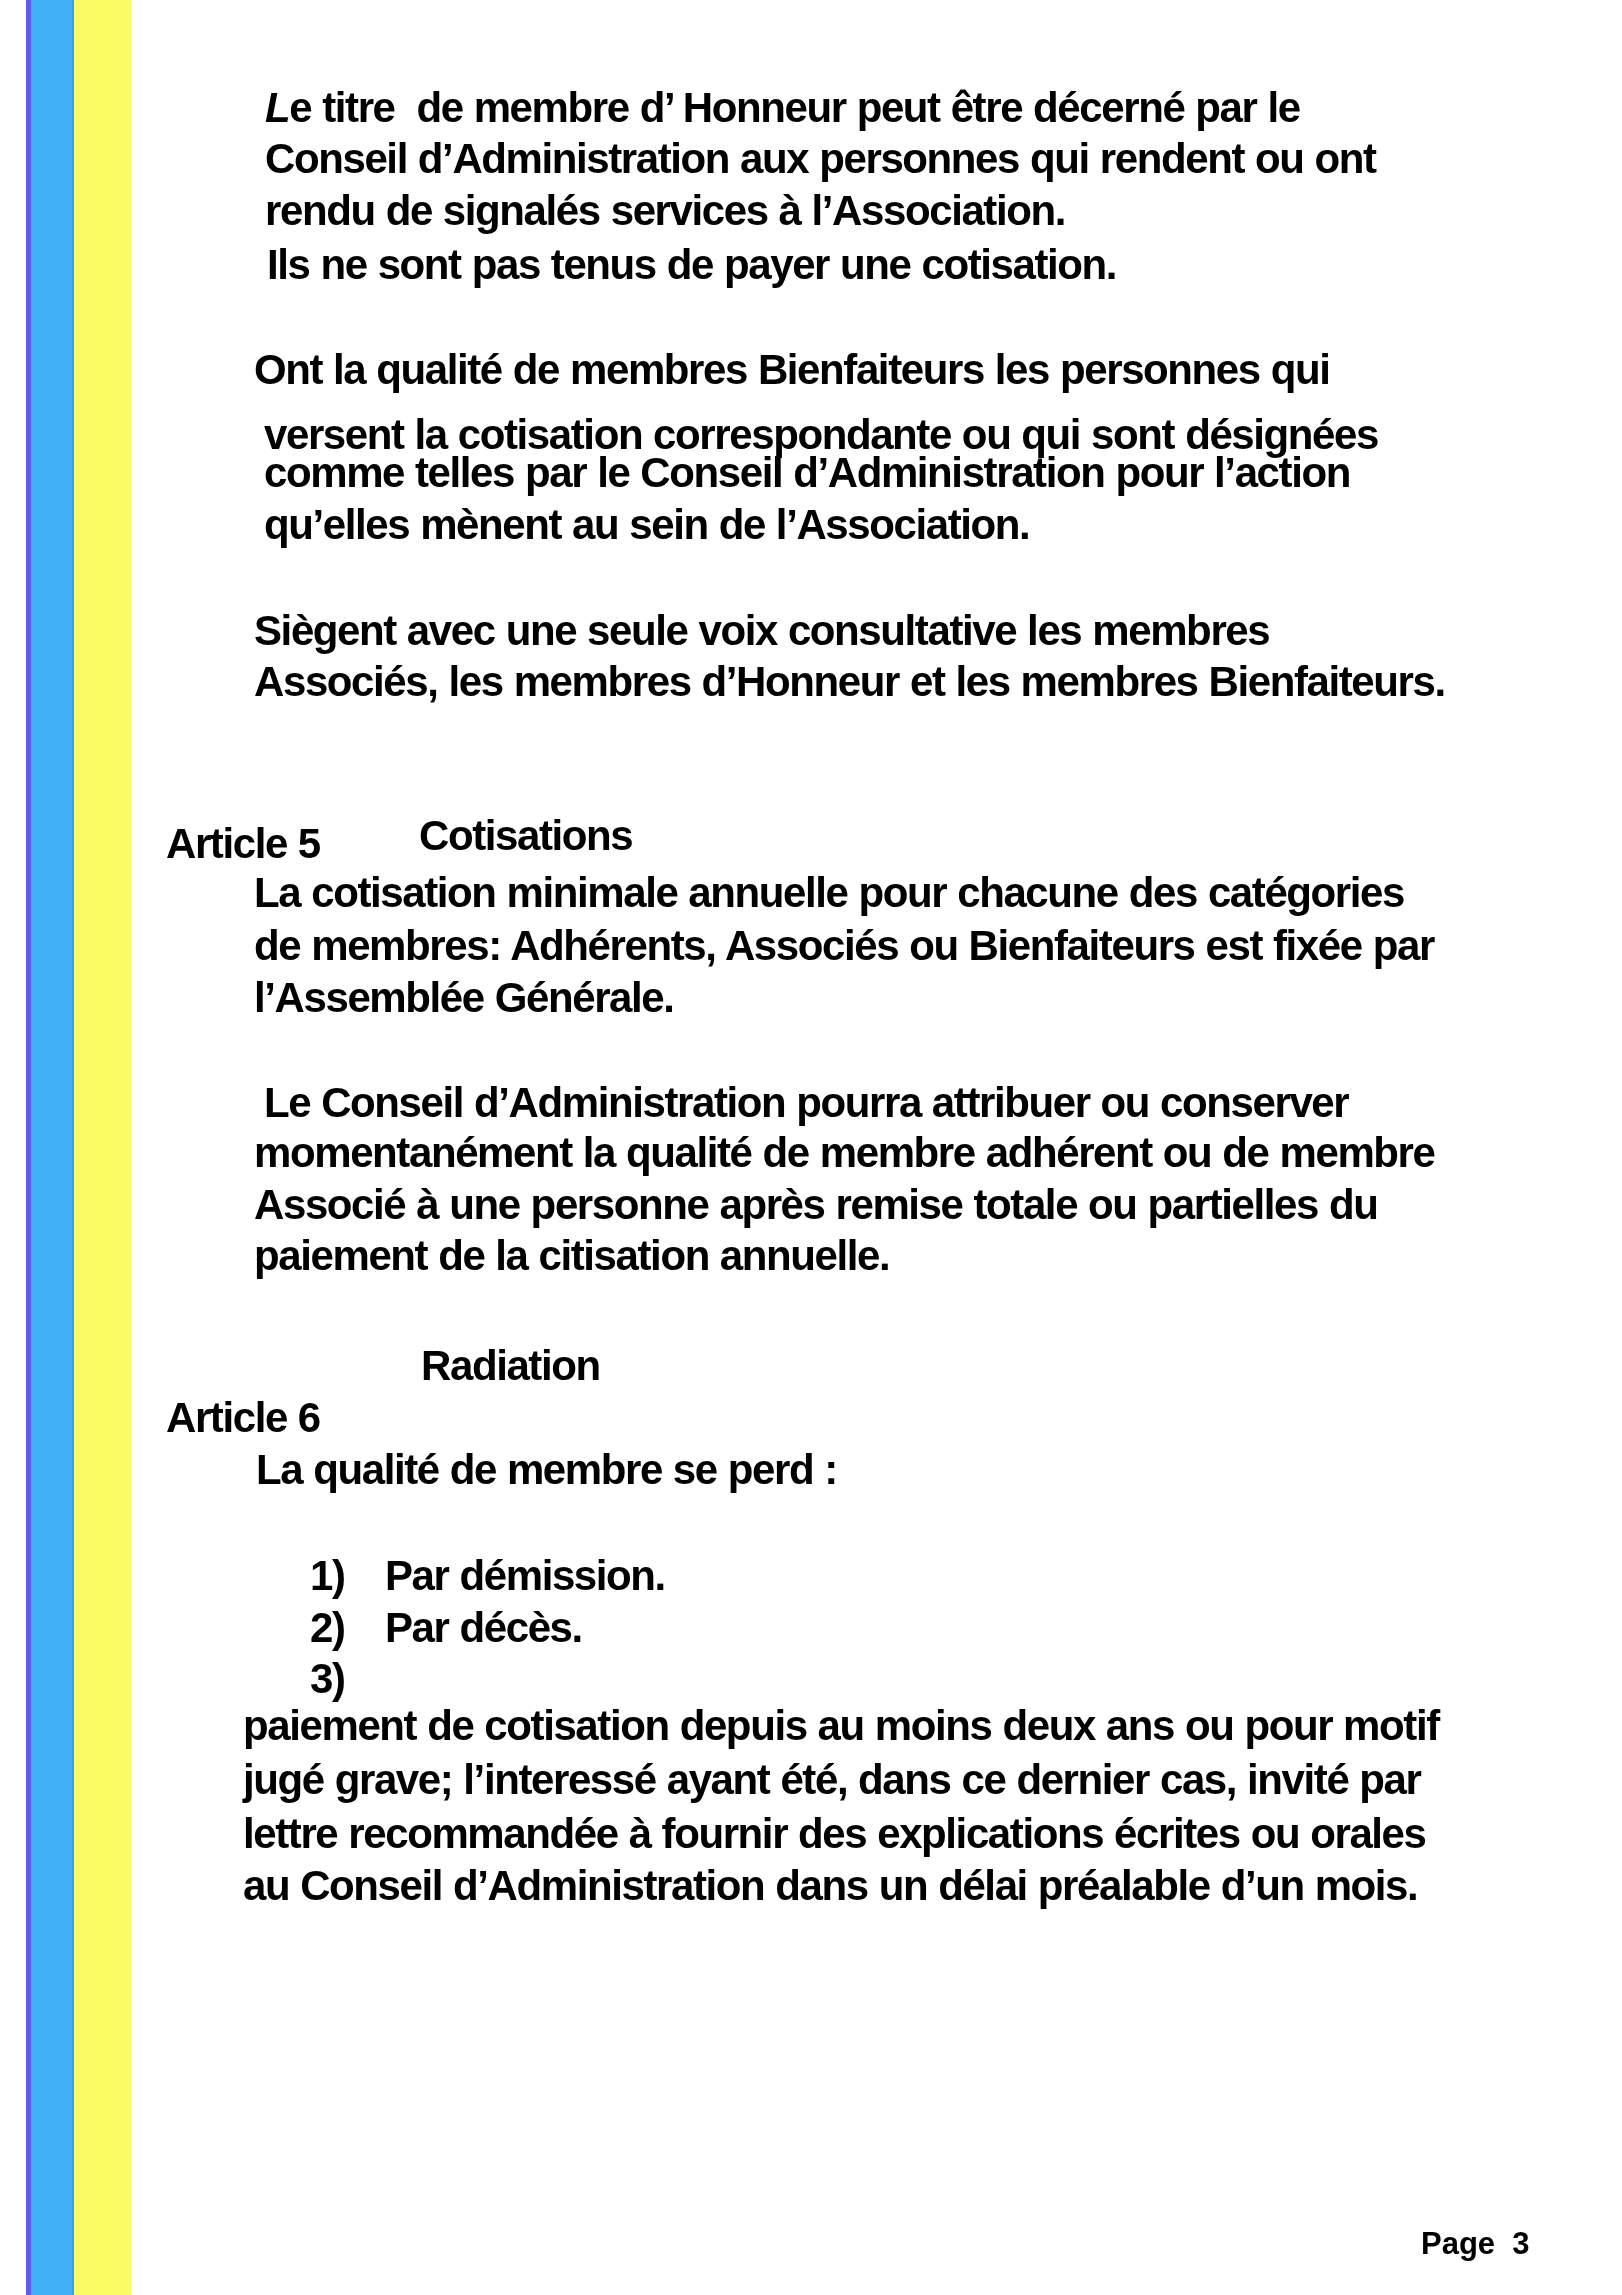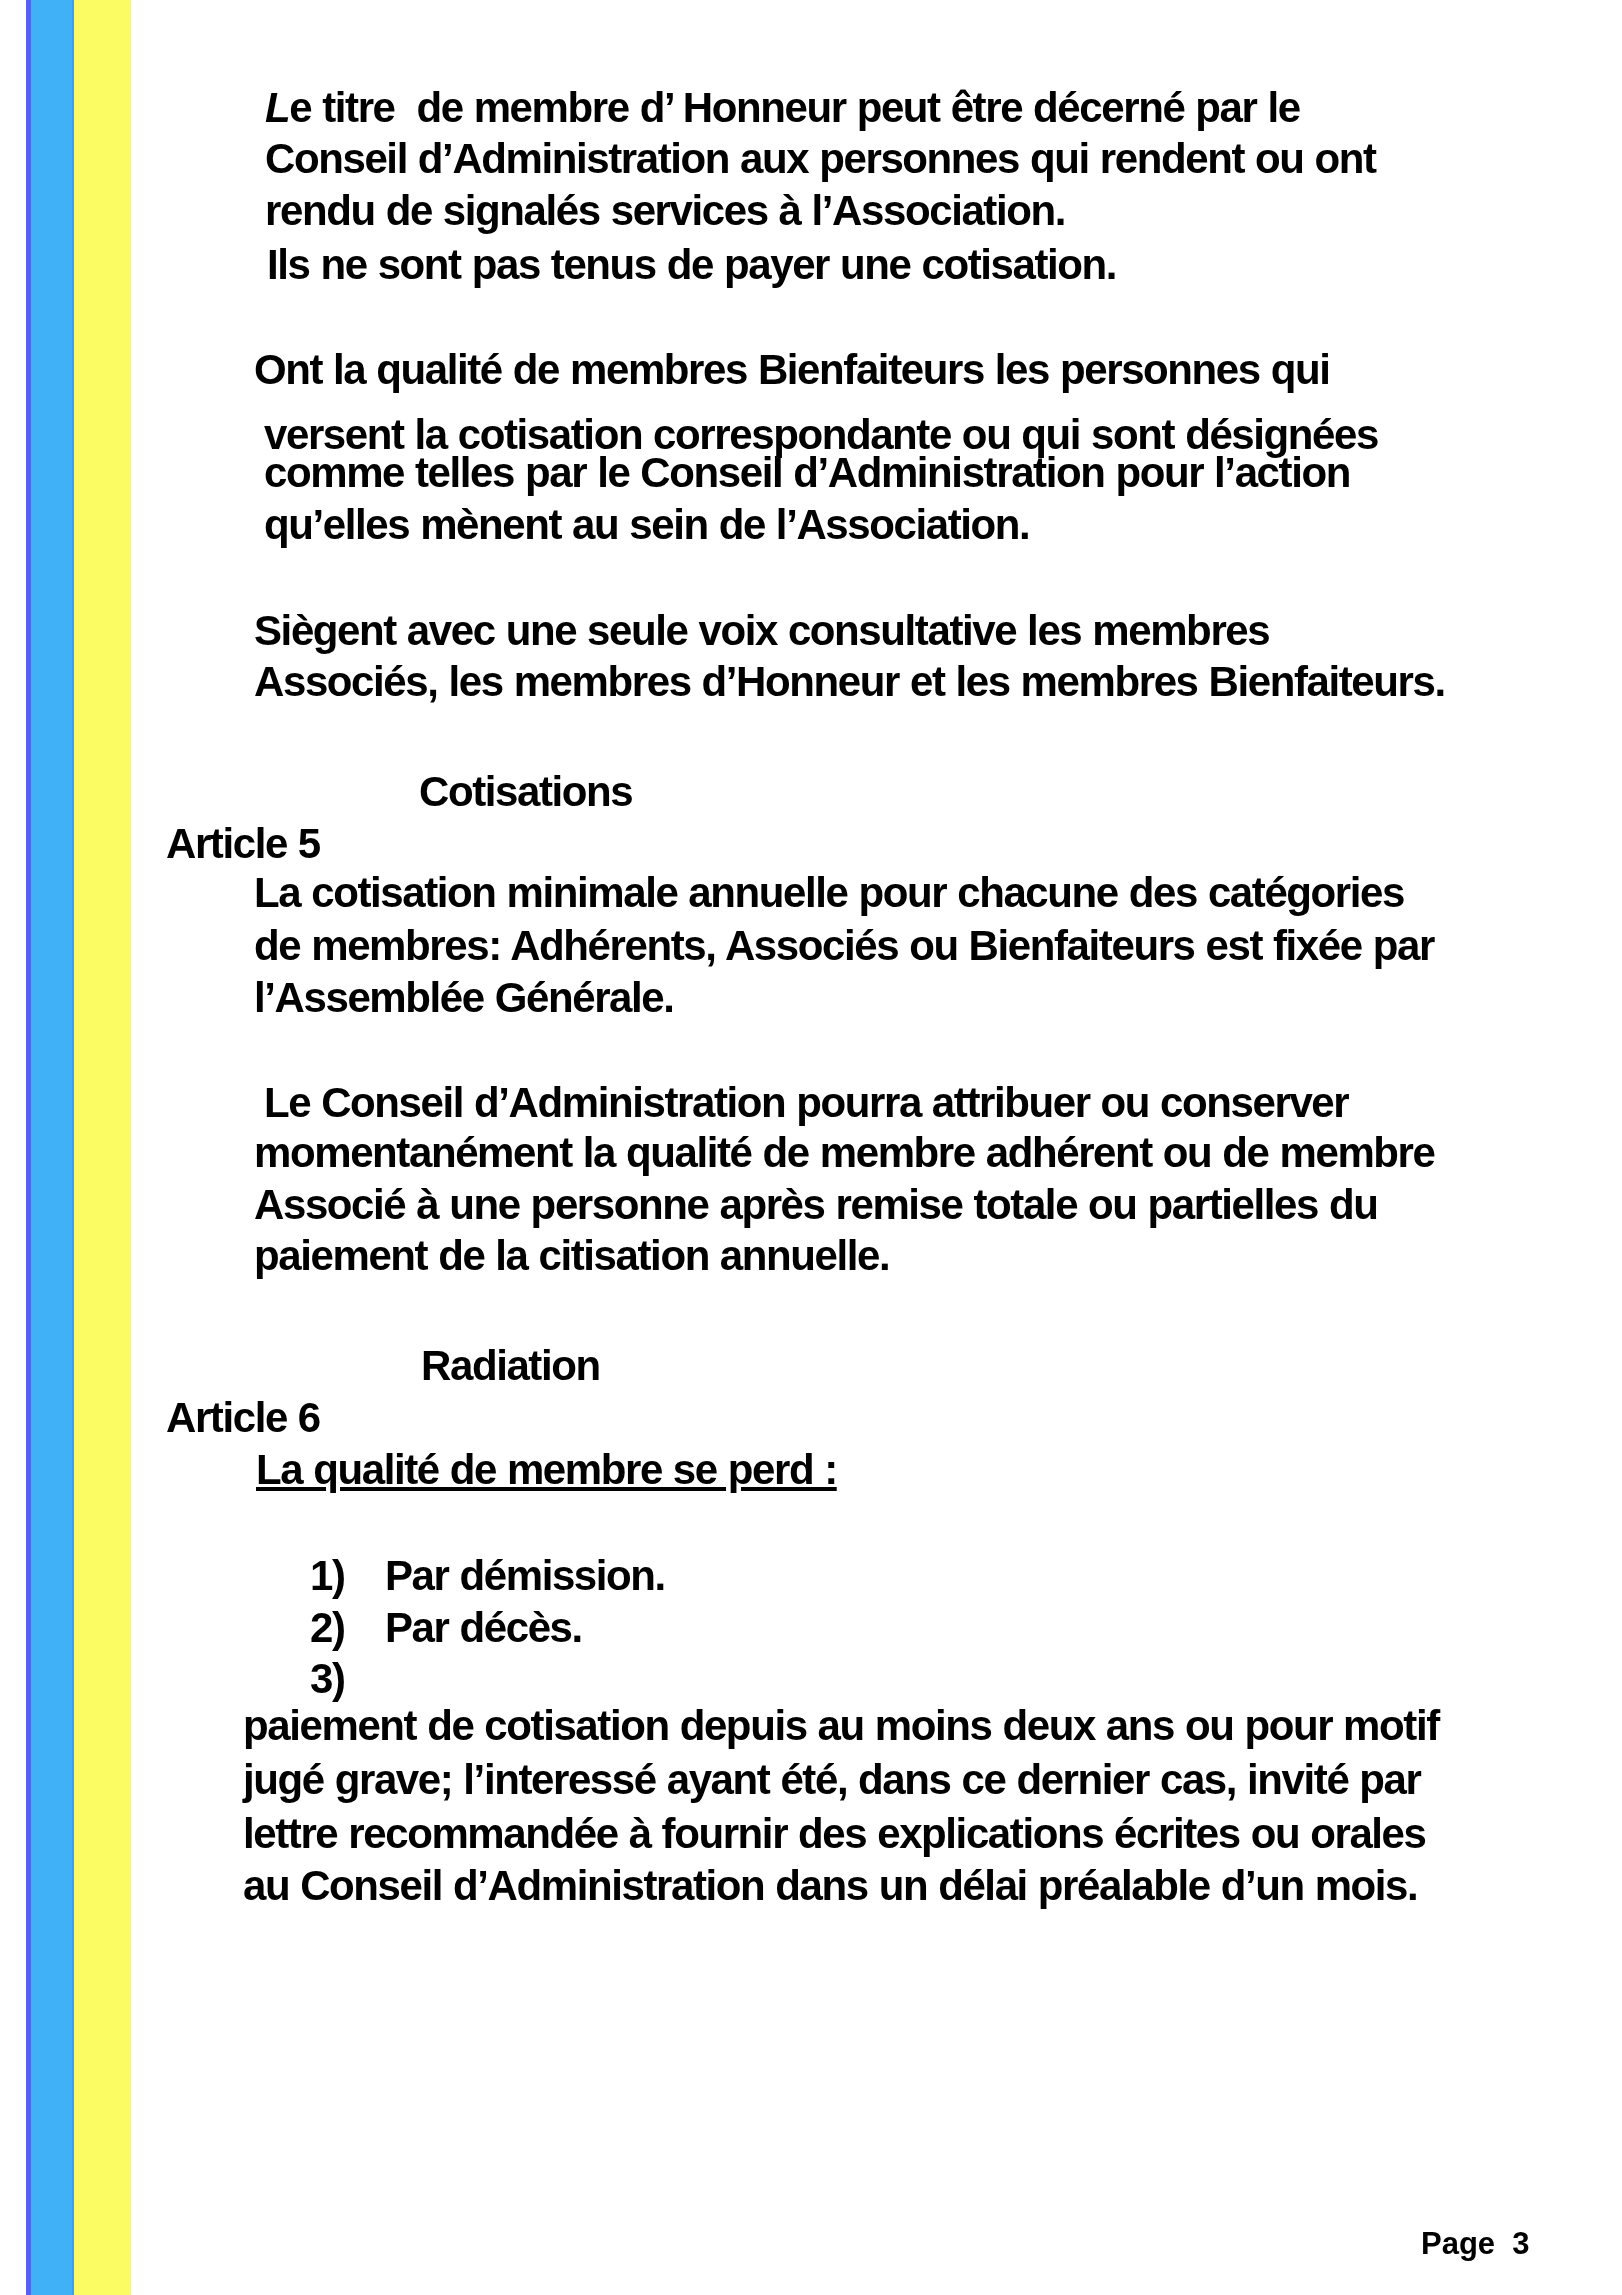--- a/index.html
+++ b/index.html
@@ -72,42 +72,42 @@
   <div class="line" style="left:264px; top:499px;">qu’elles mènent au sein de l’Association.</div>
 </div>
 
 <div>
   <div class="line" style="left:254px; top:605px;">Siègent avec une seule voix consultative les membres</div>
   <div class="line" style="left:254px; top:656px;">Associés, les membres d’Honneur et les membres Bienfaiteurs.</div>
 </div>
 
 <div class="line heading" style="left:144px; top:766px; width:654px;">
   <span class="num">Article 5</span>
-  <span class="title" style="left:275px;">Cotisations</span>
+  <span class="title" style="left:275px;margin-top:44px;">Cotisations</span>
 </div>
 
 <div>
   <div class="line" style="left:254px; top:867px;">La cotisation minimale annuelle pour chacune des catégories</div>
   <div class="line" style="left:254px; top:920px;">de membres: Adhérents, Associés ou Bienfaiteurs est fixée par</div>
   <div class="line" style="left:254px; top:972px;">l’Assemblée Générale.</div>
 </div>
 
 <div>
   <div class="line" style="left:264px; top:1077px;">Le Conseil d’Administration pourra attribuer ou conserver</div>
   <div class="line" style="left:254px; top:1127px;">momentanément la qualité de membre adhérent ou de membre</div>
   <div class="line" style="left:254px; top:1179px;">Associé à une personne après remise totale ou partielles du</div>
   <div class="line" style="left:254px; top:1230px;">paiement de la citisation annuelle.</div>
 </div>
 
 <div class="line heading" style="left:144px; top:1340px; width:654px;">
   <span class="num">Article 6</span>
   <span class="title" style="left:277px;">Radiation</span>
 </div>
 
-<div class="line" style="left:256px; top:1444px;text-decoration:underline;">La qualité de membre se perd :</div>
+<div class="line" style="left:256px; top:1444px;">La qualité de membre se perd :</div>
 
 <div>
   <div class="line" style="left:310px; top:1550px; width:1243px;">
     <span class="list-num" style="left:0;">1)</span>
     <span class="list-text" style="left:75px;">Par démission.</span>
   </div>
   <div class="line" style="left:310px; top:1602px; width:1243px;">
     <span class="list-num" style="left:0;">2)</span>
     <span class="list-text" style="left:75px;">Par décès.</span>
   </div>

